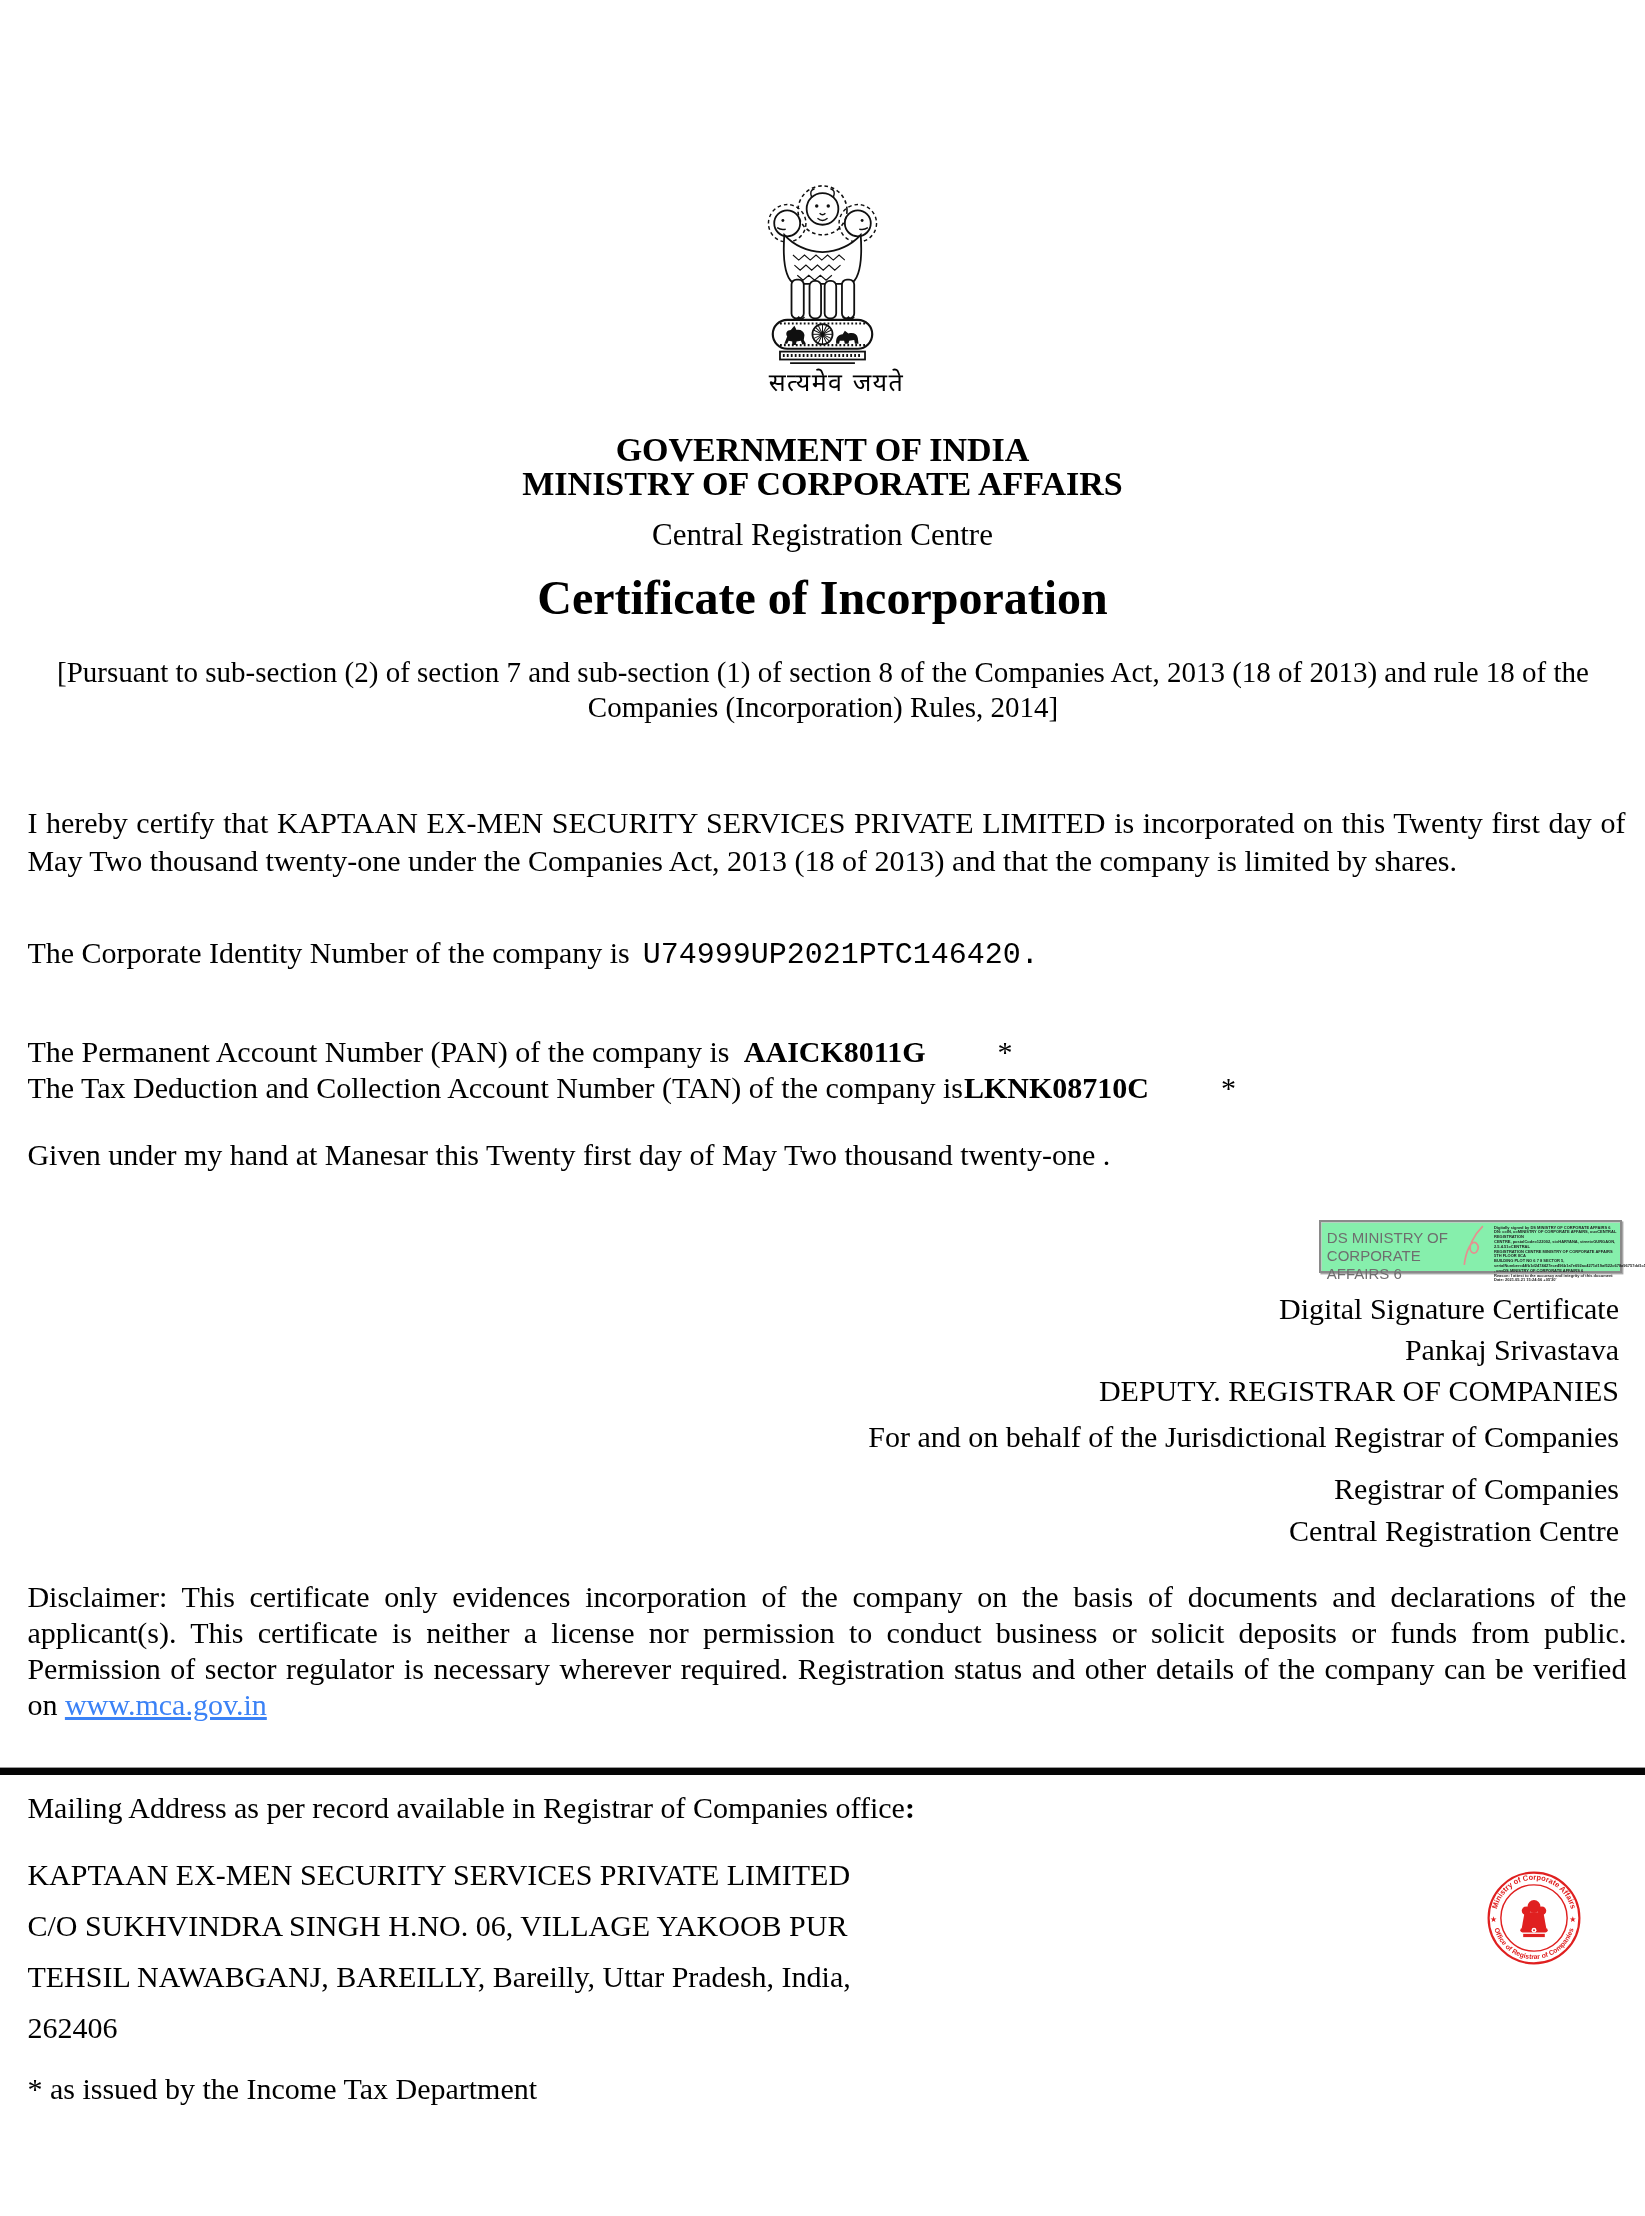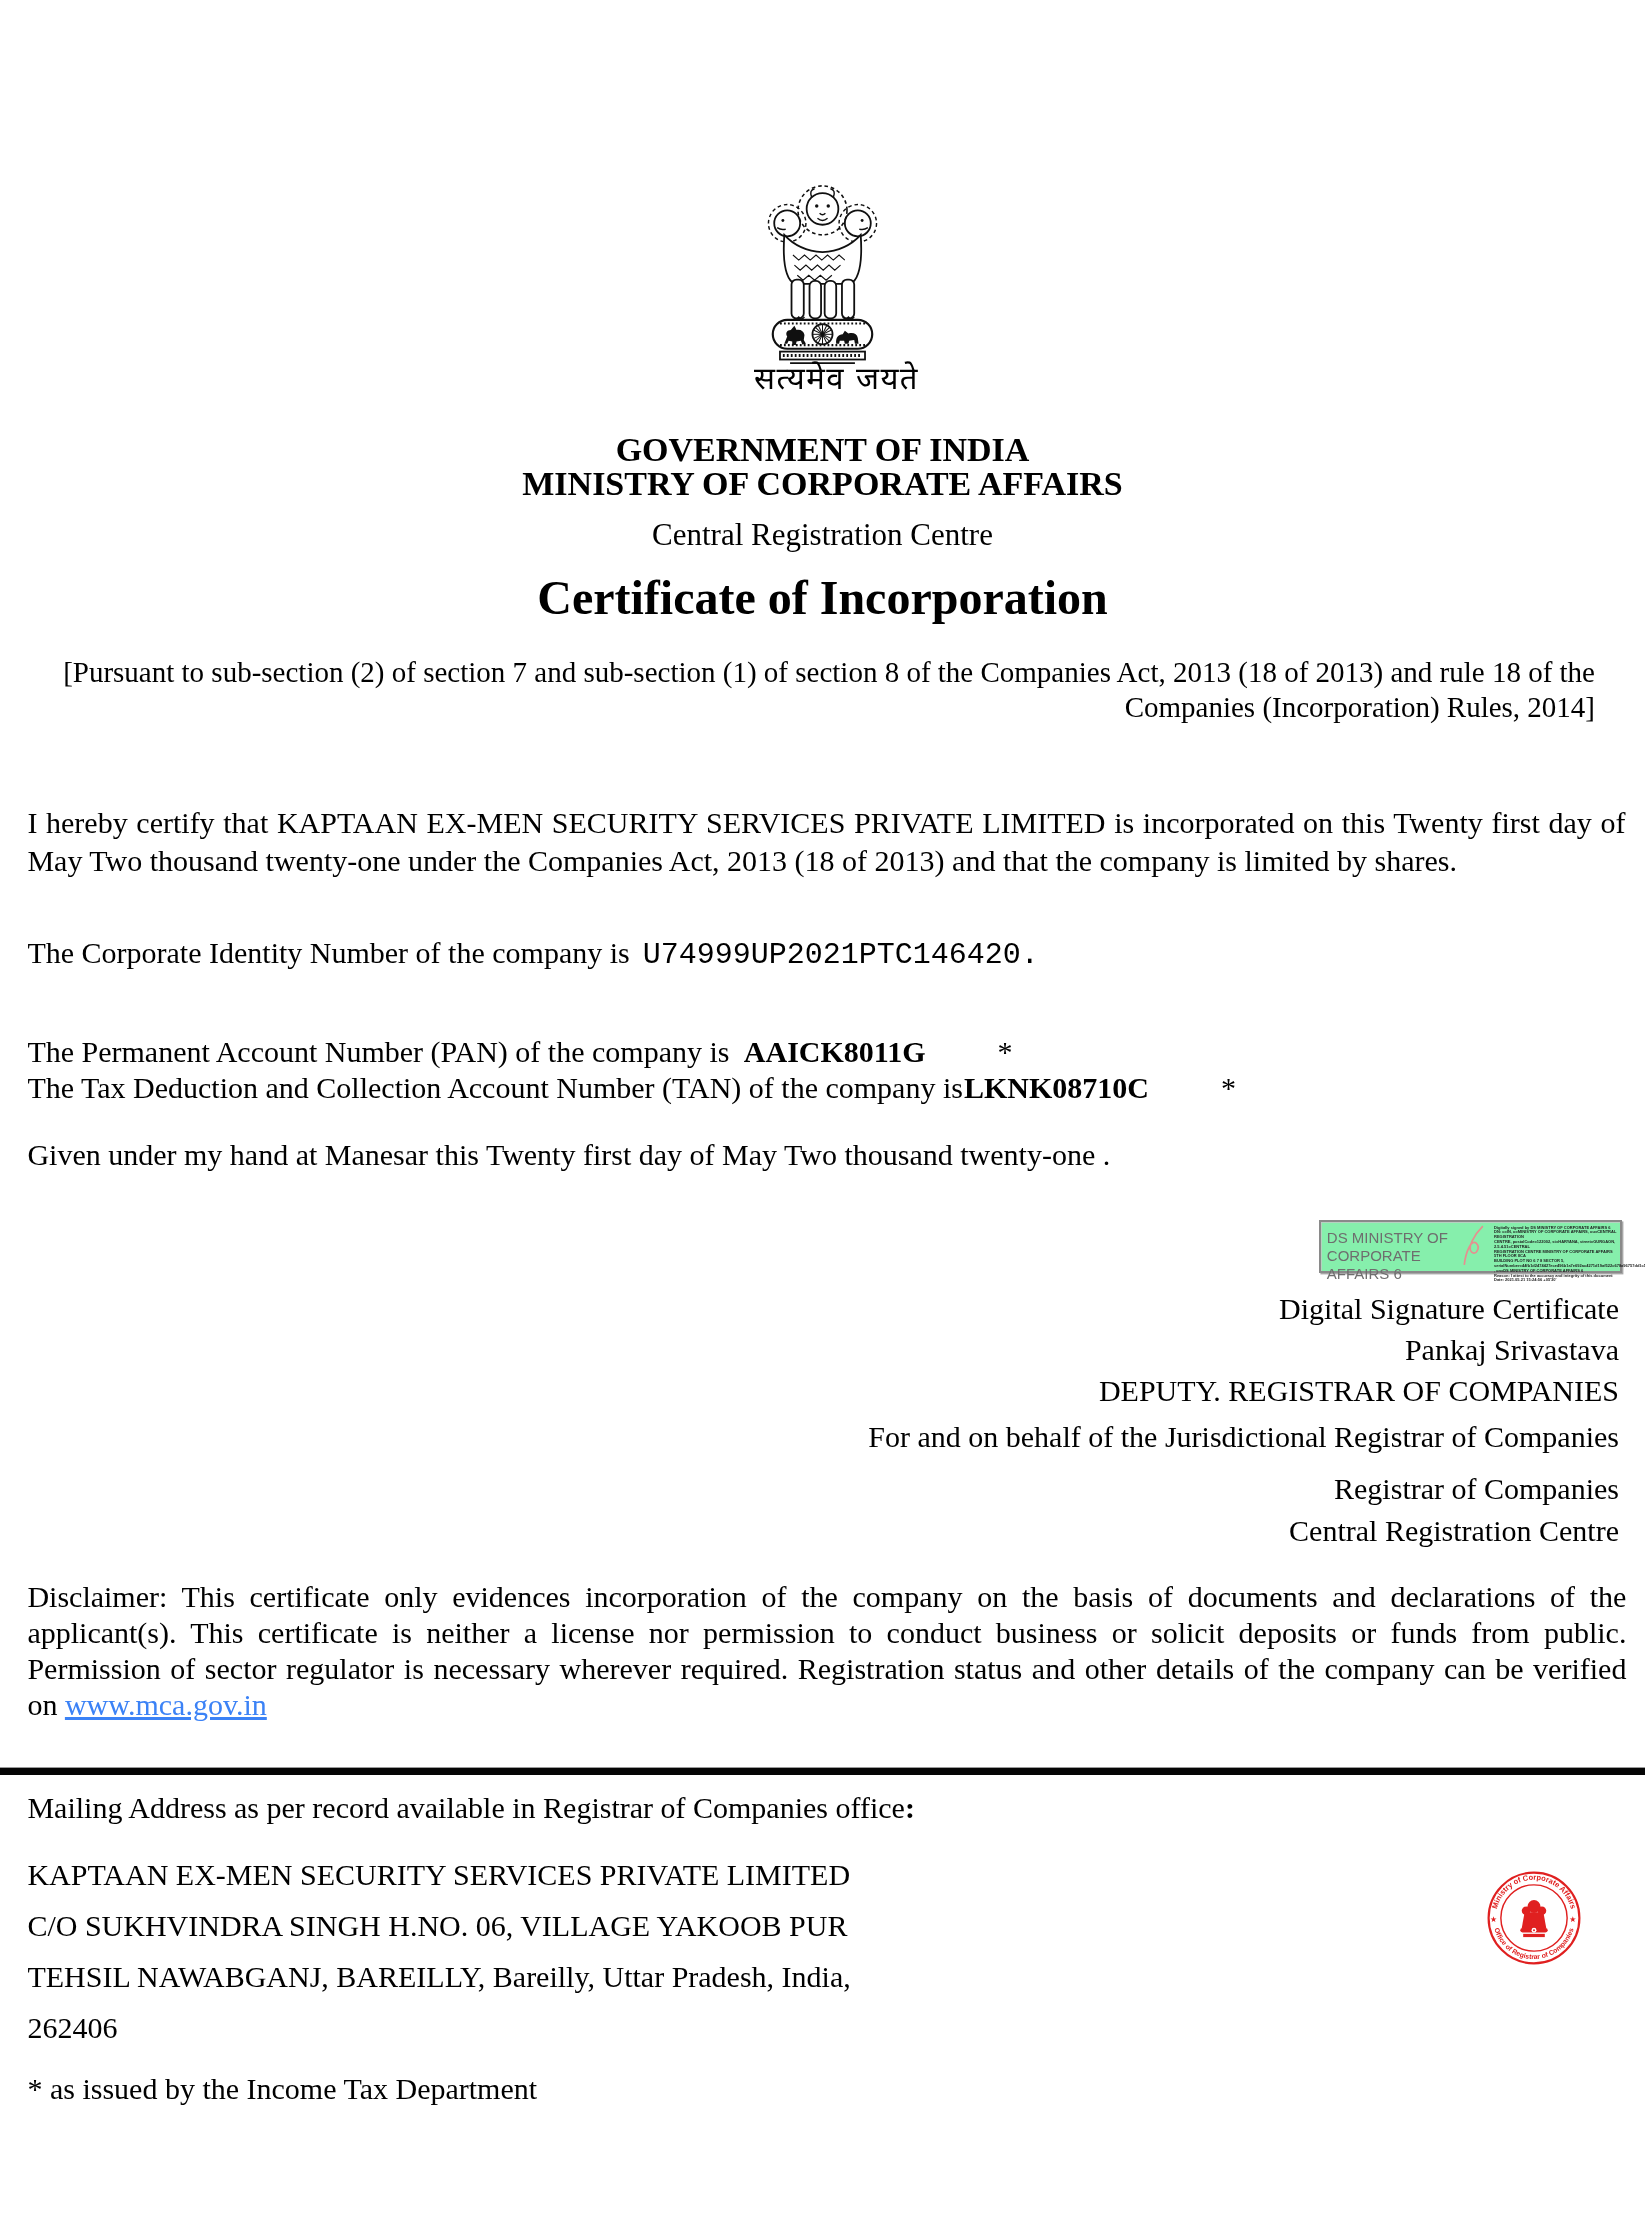--- a/index.html
+++ b/index.html
@@ -1,25 +1,25 @@
 <!DOCTYPE html>
 <html style="font-size:11.5px"><head>
 <meta charset="utf-8">
 <style>
   html,body{margin:0;padding:0;background:#ffffff;}
   .page{position:relative;width:1645px;height:2216px;background:#fff;
         font-family:"Liberation Serif",serif;color:#000;overflow:hidden;}
   .abs{position:absolute;}
   .ctr{position:absolute;left:0;right:0;text-align:center;}
-  .motto{top:356px;font-size:31px;font-family:"DejaVu Sans","Liberation Serif",serif;letter-spacing:1.4px;margin-left:28px;}
+  .motto{top:364px;font-size:25px;font-family:"DejaVu Sans","Liberation Serif",serif;letter-spacing:1.4px;margin-left:28px;}
   .gov1{top:431px;font-size:34px;font-weight:bold;}
   .gov2{top:465px;font-size:34px;font-weight:bold;}
   .crc{top:517px;font-size:31px;}
   .doctitle{top:570px;font-size:48px;font-weight:bold;}
-  .pursuant{top:655px;left:51px;width:1544px;font-size:29px;line-height:35px;text-align:right;}
+  .pursuant{top:655px;left:51px;width:1544px;font-size:29px;line-height:35px;text-align:center;}
   .para1{top:804px;left:27.4px;width:1598px;font-size:30px;line-height:38px;text-align:justify;}
   .bodyline{left:27.4px;font-size:30px;line-height:1.2;}
   .cin{top:935px;}
   .pan{top:1010px;margin-top:24px;}
   .tan{top:1070px;}
   .given{top:1137px;}
   .val-sp{margin-left:13px;font-family:Liberation Mono, monospace;}
   .val-b{font-weight:bold;margin-left:14.4px;}
   .val-b2{font-weight:bold;margin-left:1px;}
   .star{margin-left:72px;}

